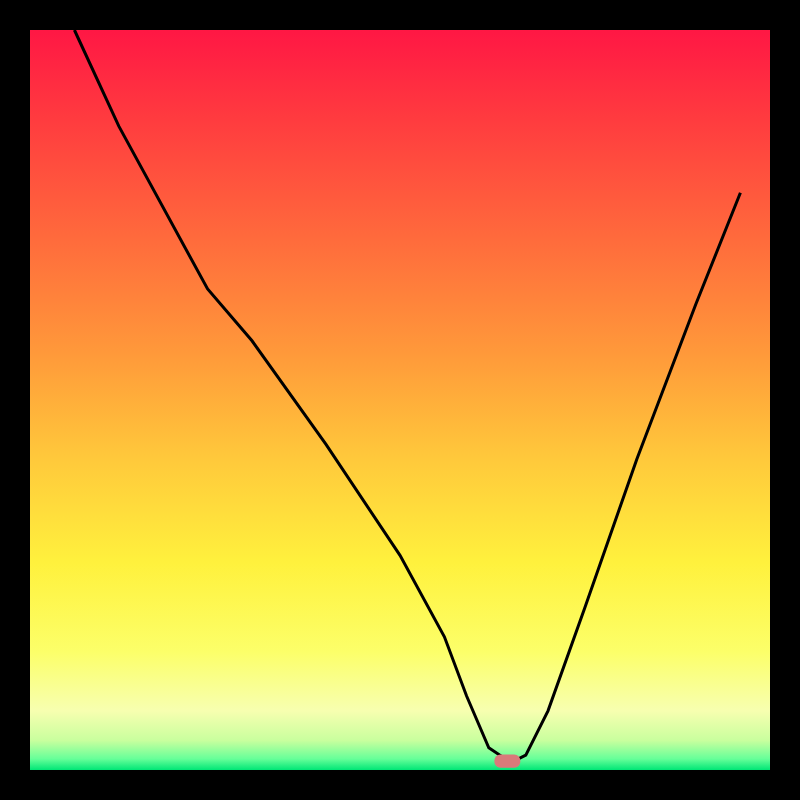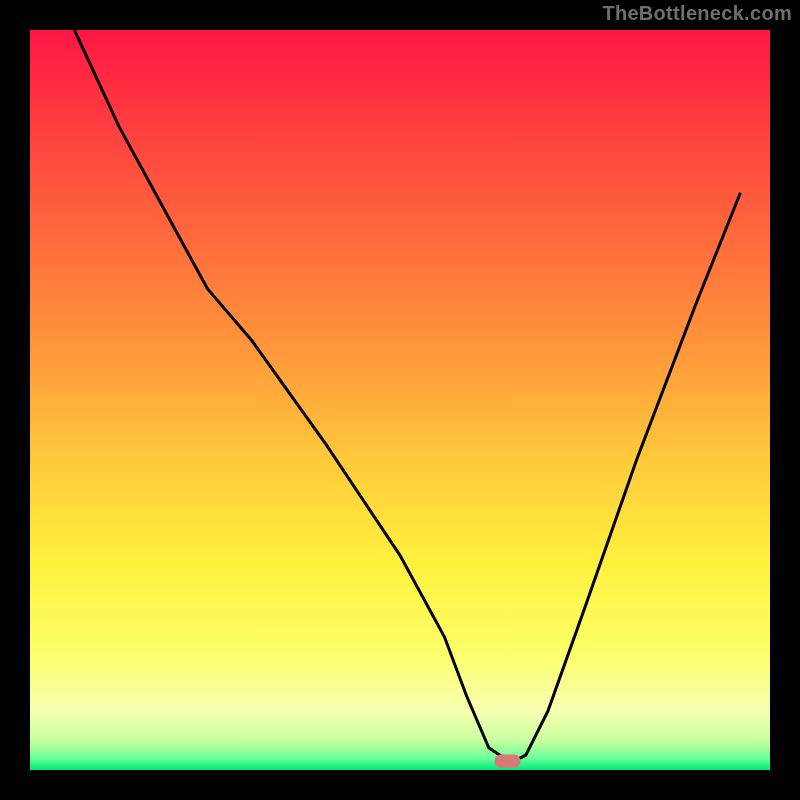--- a/index.html
+++ b/index.html
@@ -48,14 +48,13 @@
           <stop offset="96%" stop-color="#c9ff9e"></stop>
           <stop offset="98.5%" stop-color="#66ff99"></stop>
           <stop offset="100%" stop-color="#00e676"></stop>
         </linearGradient>
     </defs>
 
     <rect id="plot-bg" x="30" y="30" width="740" height="740" fill="url(#bg-grad)"></rect>
     <path id="curve" fill="none" stroke="#000000" stroke-width="3" d="M74.4 30.0 L118.8 126.2 L207.6 289.0 L252.0 340.8 L326.0 444.4 L400.0 555.4 L444.4 636.8 L466.6 696.0 L488.8 747.8 L511.0 762.6 L525.8 755.2 L548.0 710.8 L585.0 607.2 L636.8 459.2 L696.0 303.8 L740.4 192.8"></path>
     <rect id="marker" rx="6" ry="6" x="494.4" y="754.5" width="25.9" height="13.3" fill="#d97a7a"></rect>
   </svg>
-  <div class="watermark">TheBottleneck.com</div>
 </div>
 
 </body></html>

